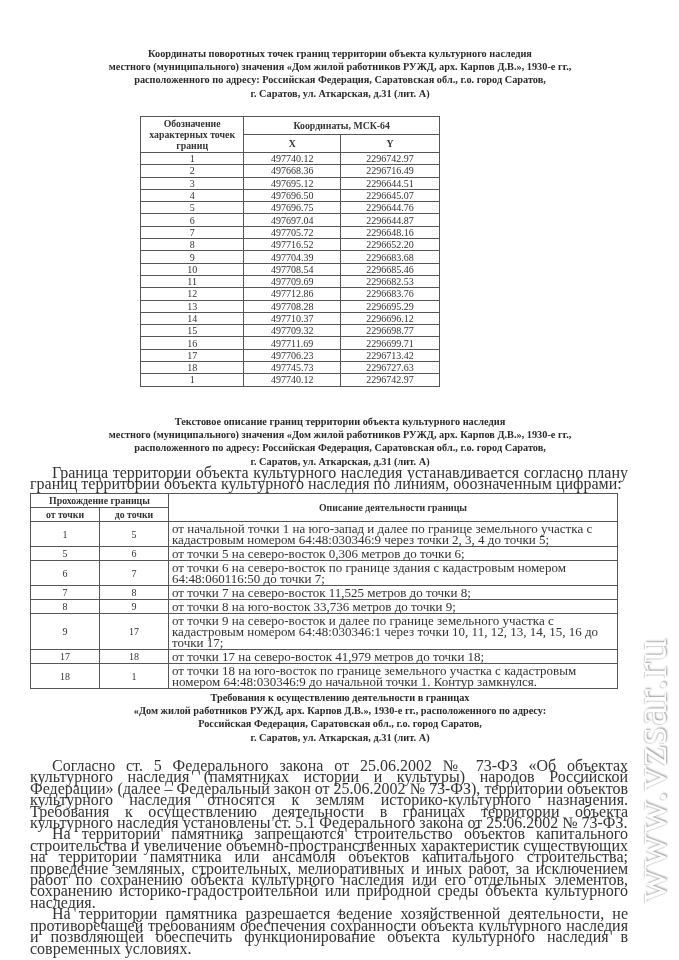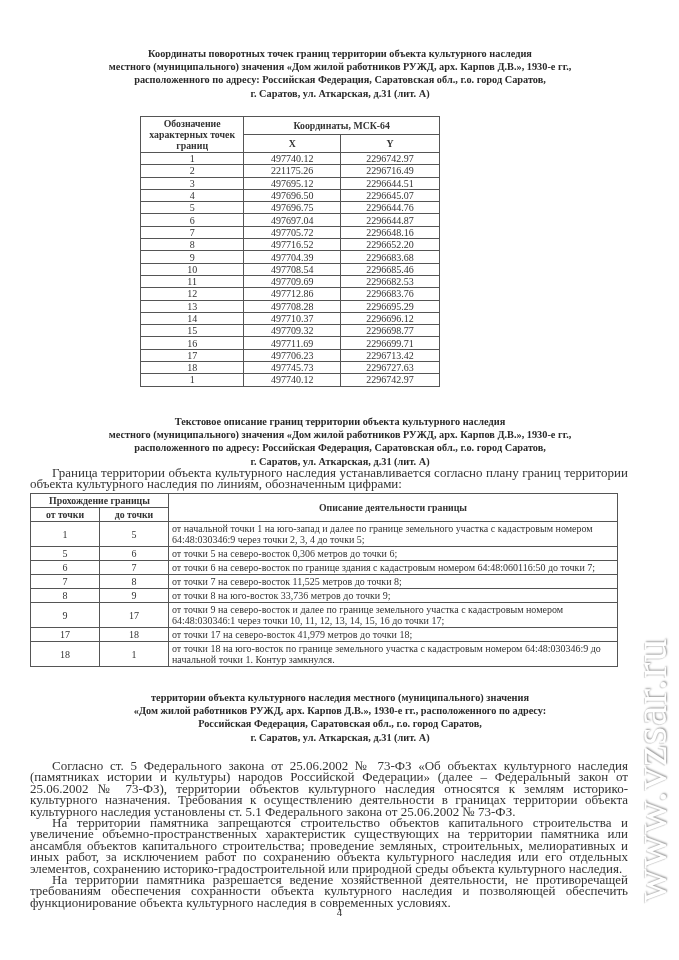--- a/index.html
+++ b/index.html
@@ -26,27 +26,27 @@
   }
   th { font-weight: bold; font-size: 9.8px; line-height: 11px; }
 
   #coords-table { left: 140px; top: 116px; width: 300px; padding-left: 48px; }
   #coords-table td { text-align: center; height: 11.3px; line-height: 11px; padding: 0; }
   #coords-table th { padding: 1px 2px; }
   #coords-table tr.thick td { border-top: 1.5px solid #333; }
 
   #bounds-table { left: 30px; top: 493px; width: 588px; padding-left: 24px; }
   #bounds-table td.num { text-align: center; width: 55px; }
-  #bounds-table td.desc { text-align: left; line-height: 11px; padding: 1px 3px; font-size: 10px; }
+  #bounds-table td.desc { text-align: left; line-height: 11px; padding: 1px 3px; font-size: 13px; }
   #bounds-table th { height: 13px; }
 
   .para {
     position: absolute; left: 30px; width: 598px;
     font-family: "Liberation Serif", "DejaVu Serif", serif;
-    font-size: 13px; line-height: 11.4px; color: #333;
+    font-size: 16px; line-height: 11.4px; color: #333;
     text-align: justify;
   }
   .para p { margin: 0; text-indent: 22px; }
 
   .page-number {
     position: absolute; left: 0; width: 679px; top: 906px;
     text-align: center; font-size: 11px;
     font-family: "Liberation Serif", "DejaVu Serif", serif; color: #333;
   }
 
@@ -87,21 +87,21 @@
       </tr>
     </thead>
     <tbody id="coords-body">
         <tr>
           <td>1</td>
           <td>497740.12</td>
           <td>2296742.97</td>
         </tr>
         <tr>
           <td>2</td>
-          <td>221175.26</td>
+          <td>497668.36</td>
           <td>2296716.49</td>
         </tr>
         <tr>
           <td>3</td>
           <td>497695.12</td>
           <td>2296644.51</td>
         </tr>
         <tr class="thick">
           <td>4</td>
           <td>497696.50</td>
@@ -245,21 +245,21 @@
         </tr>
         <tr>
           <td class="num">18</td>
           <td class="num">1</td>
           <td class="desc">от точки 18 на юго-восток по границе земельного участка с кадастровым номером 64:48:030346:9 до начальной точки 1. Контур замкнулся.</td>
         </tr>
       </tbody>
   </table>
 
   <div class="heading" style="top:691px;">
-    <div>территории объекта культурного наследия местного (муниципального) значения</div>
+    <div>Требования к осуществлению деятельности в границах</div>
     <div>«Дом жилой работников РУЖД, арх. Карпов Д.В.», 1930-е гг., расположенного по адресу:</div>
     <div>Российская Федерация, Саратовская обл., г.о. город Саратов,</div>
     <div>г. Саратов, ул. Аткарская, д.31 (лит. А)</div>
   </div>
 
   <div class="para" style="top:760px;">
     <p>Согласно ст. 5 Федерального закона от 25.06.2002 № 73-ФЗ «Об объектах культурного наследия (памятниках истории и культуры) народов Российской Федерации» (далее – Федеральный закон от 25.06.2002 № 73-ФЗ), территории объектов культурного наследия относятся к землям историко-культурного назначения. Требования к осуществлению деятельности в границах территории объекта культурного наследия установлены ст. 5.1 Федерального закона от 25.06.2002 № 73-ФЗ.</p>
     <p>На территории памятника запрещаются строительство объектов капитального строительства и увеличение объемно-пространственных характеристик существующих на территории памятника или ансамбля объектов капитального строительства; проведение земляных, строительных, мелиоративных и иных работ, за исключением работ по сохранению объекта культурного наследия или его отдельных элементов, сохранению историко-градостроительной или природной среды объекта культурного наследия.</p>
     <p>На территории памятника разрешается ведение хозяйственной деятельности, не противоречащей требованиям обеспечения сохранности объекта культурного наследия и позволяющей обеспечить функционирование объекта культурного наследия в современных условиях.</p>
   </div>

